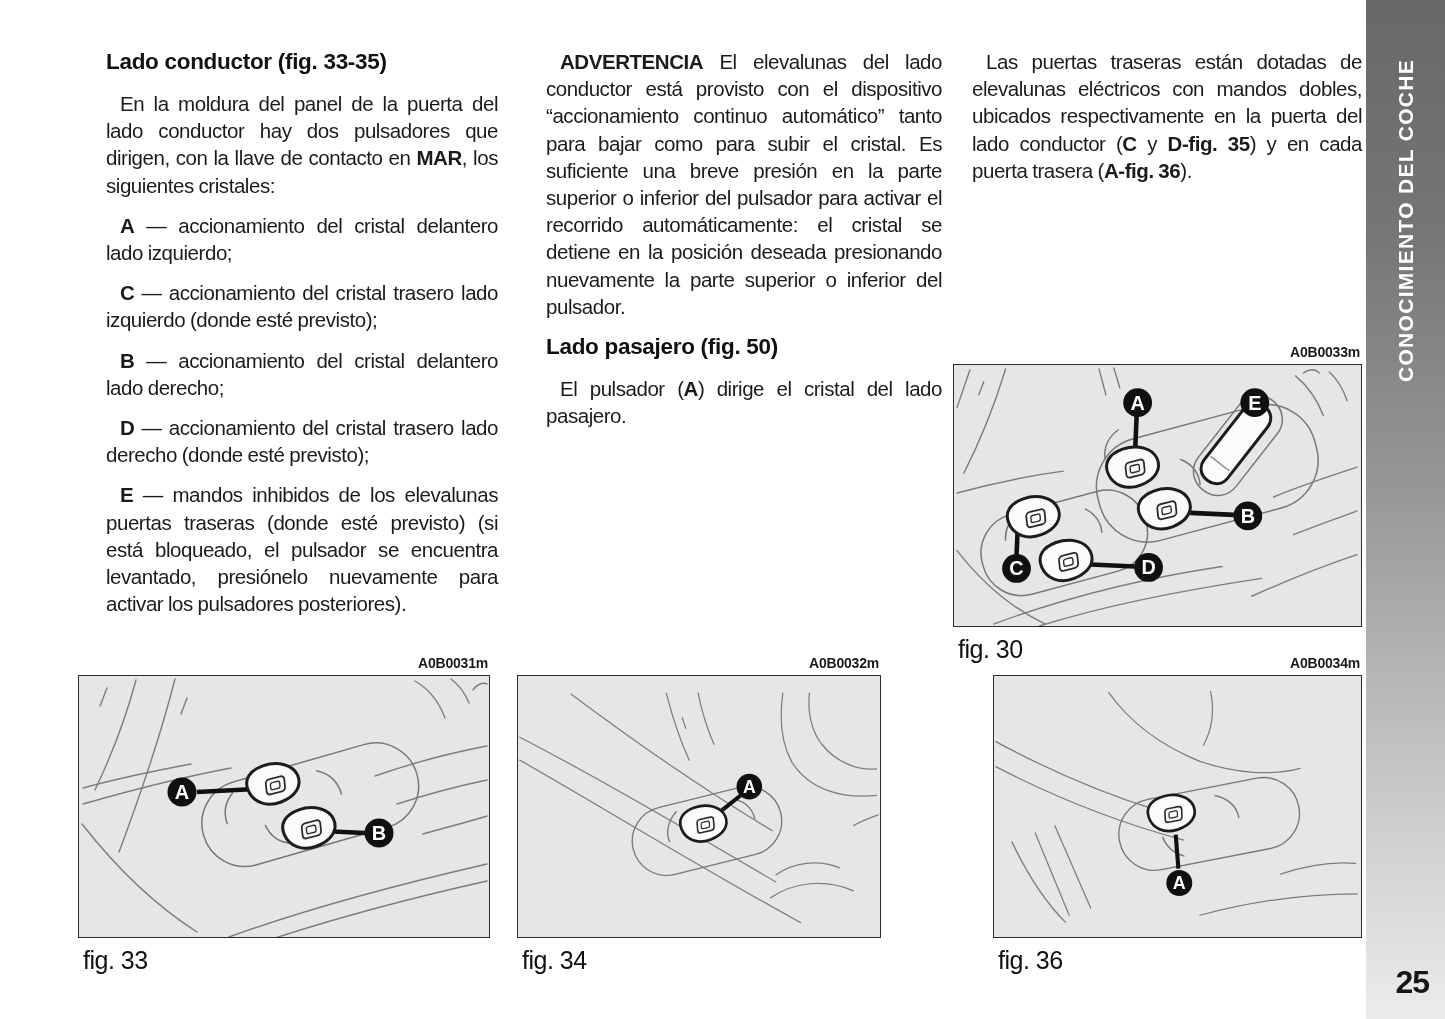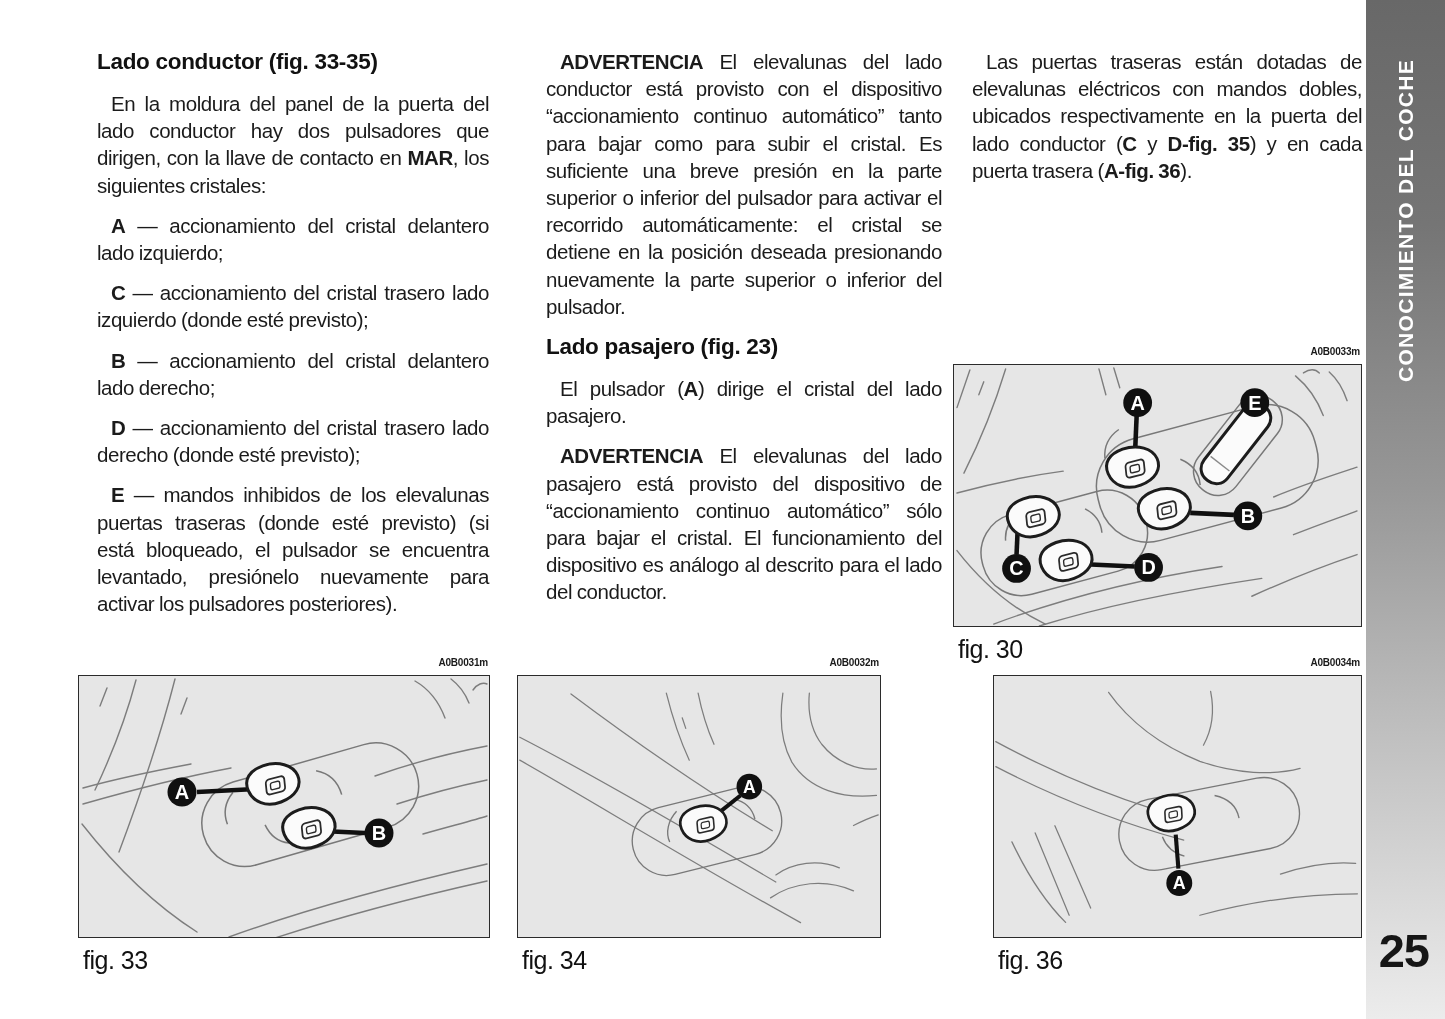--- a/index.html
+++ b/index.html
@@ -2,42 +2,42 @@
 <html><head>
 <meta charset="utf-8">
 <style>
   * { margin:0; padding:0; box-sizing:border-box; }
   html,body { background:#ffffff; }
   body { font-family:"Liberation Sans", sans-serif; color:#151515; }
   .page { position:relative; width:1445px; height:1019px; background:#fff; overflow:hidden; }
 
   
   .col { position:absolute; top:48px; }
-  .col-1 { left:97px;  width:392px; }
+  .col-1 { left:106px;  width:392px; }
   .col-2 { left:538px; width:396px;margin-left:8px; }
   .col-3 { left:972px; width:390px; }
   .col h2 {
     font-size:22.5px; font-weight:bold; letter-spacing:-0.3px;
     margin:0 0 15px 0; line-height:1.2; color:#111;
   }
   .col h2.mt { margin-top:9px; }
   .col p {
     font-size:20.5px; line-height:27.2px; letter-spacing:-0.45px; word-spacing:-0.5px;
     text-align:justify; text-indent:14px; margin:0 0 13px 0; color:#1b1b1b;
   }
   .col p b { font-weight:bold; }
 
   
   .figure { position:absolute; }
   .fig-33 { left:78px;  top:655px; width:412px; }
   .fig-34 { left:517px; top:655px; width:364px; }
   .fig-35 { left:953px; top:344px; width:409px; }
   .fig-36 { left:953px; top:655px; width:409px;padding-left:40px; }
   .fig-code {
-    text-align:right; font-size:10px; font-weight:bold; letter-spacing:-0.2px;
+    text-align:right; font-size:14px; font-weight:bold; letter-spacing:-0.2px;
     line-height:16px; margin-bottom:4px; padding-right:2px; color:#1a1a1a;
   }
   .fig-frame {
     height:263px; border:1.6px solid #2b2b2b; background:#e6e6e6; overflow:hidden;
   }
   .fig-frame svg { display:block; width:100%; height:100%; }
   .fig-caption {
     margin-top:8px; padding-left:5px; font-size:25px; letter-spacing:-0.5px; color:#111;
   }
 
@@ -54,22 +54,22 @@
     position:absolute; top:0; right:0; width:79px; height:1019px;
     background:linear-gradient(180deg,#686868 0%,#757575 22%,#979797 48%,#c6c6c6 76%,#ececec 100%);
   }
   .sidebar-label {
     position:absolute; top:46px; left:0; width:100%; height:348px;
     display:flex; align-items:center; justify-content:center;
     writing-mode:vertical-rl; transform:rotate(180deg);
     color:#fff; font-weight:bold; font-size:21px; letter-spacing:1.3px; white-space:nowrap;
   }
   .page-number {
-    position:absolute; right:16px; bottom:41px;
-    font-size:47px; font-weight:bold; color:#161616; letter-spacing:-1px;
+    position:absolute; right:16px; bottom:18px;
+    font-size:32px; font-weight:bold; color:#161616; letter-spacing:-1px;
   }
 </style>
 </head>
 <body>
 
 <div class="page">
 
   <svg width="0" height="0" style="position:absolute" aria-hidden="true">
     <defs>
       <g id="btn">
@@ -91,23 +91,22 @@
     <p>En la moldura del panel de la puerta del lado conductor hay dos pulsadores que dirigen, con la llave de contacto en <b>MAR</b>, los siguientes cristales:</p>
     <p><b>A</b> — accionamiento del cristal delantero lado izquierdo;</p>
     <p><b>C</b> — accionamiento del cristal trasero lado izquierdo (donde esté previsto);</p>
     <p><b>B</b> — accionamiento del cristal delantero lado derecho;</p>
     <p><b>D</b> — accionamiento del cristal trasero lado derecho (donde esté previsto);</p>
     <p><b>E</b> — mandos inhibidos de los elevalunas puertas traseras (donde esté previsto) (si está bloqueado, el pulsador se encuentra levantado, presiónelo nuevamente para activar los pulsadores posteriores).</p>
   </div>
 
   <div class="col col-2">
     <p><b>ADVERTENCIA</b> El elevalunas del lado conductor está provisto con el dispositivo “accionamiento continuo automático” tanto para bajar como para subir el cristal. Es suficiente una breve presión en la parte superior o inferior del pulsador para activar el recorrido automáticamente: el cristal se detiene en la posición deseada presionando nuevamente la parte superior o inferior del pulsador.</p>
-    <h2 class="mt">Lado pasajero (fig. 23)</h2>
+    <h2 class="mt">Lado pasajero (fig. 50)</h2>
     <p>El pulsador (<b>A</b>) dirige el cristal del lado pasajero.</p>
-    <p><b>ADVERTENCIA</b> El elevalunas del lado pasajero está provisto del dispositivo de “accionamiento continuo automático” sólo para bajar el cristal. El funcionamiento del dispositivo es análogo al descrito para el lado del conductor.</p>
   </div>
 
   <div class="col col-3">
     <p>Las puertas traseras están dotadas de elevalunas eléctricos con mandos dobles, ubicados respectivamente en la puerta del lado conductor (<b>C</b> y <b>D-fig. 35</b>) y en cada puerta trasera (<b>A-fig. 36</b>).</p>
   </div>
 
   <div class="figure fig-35">
     <div class="fig-code">A0B0033m</div>
     <div class="fig-frame">
       <svg viewBox="0 0 410 261">

